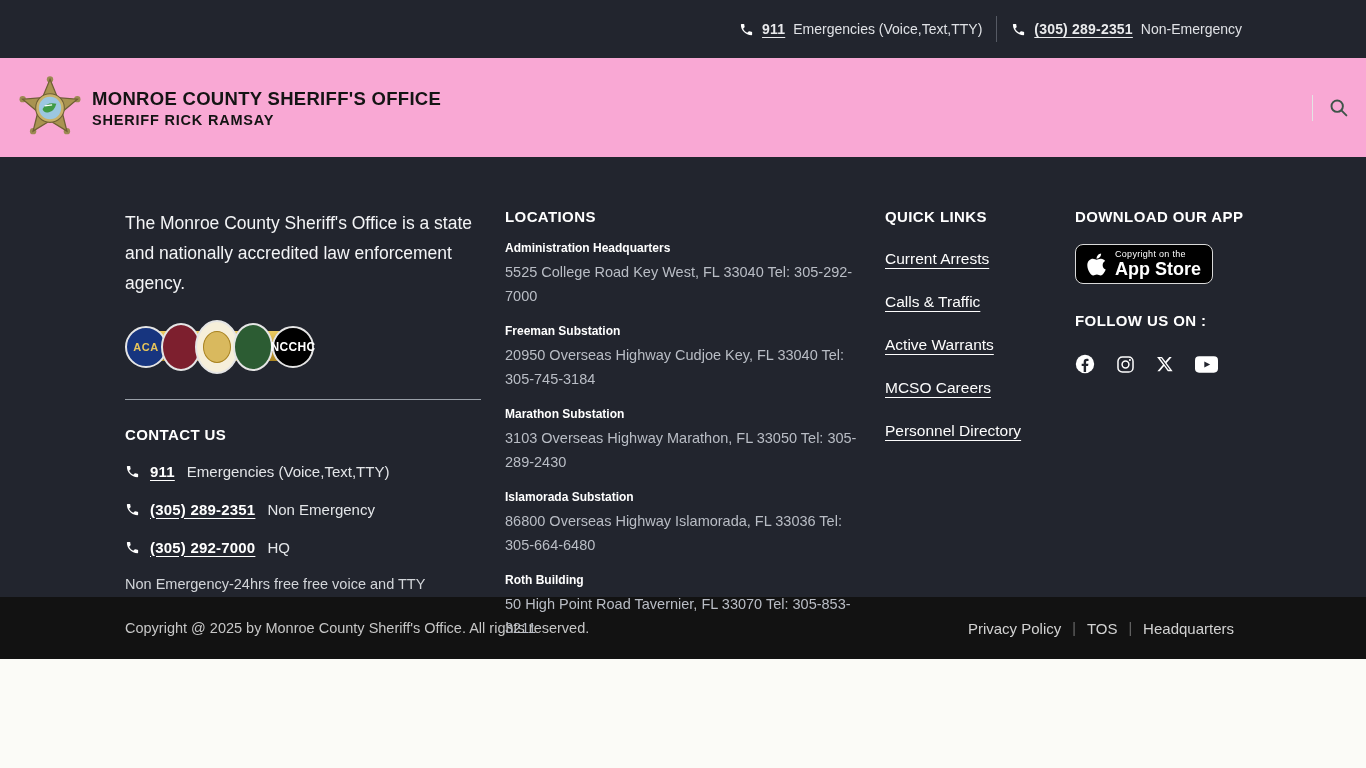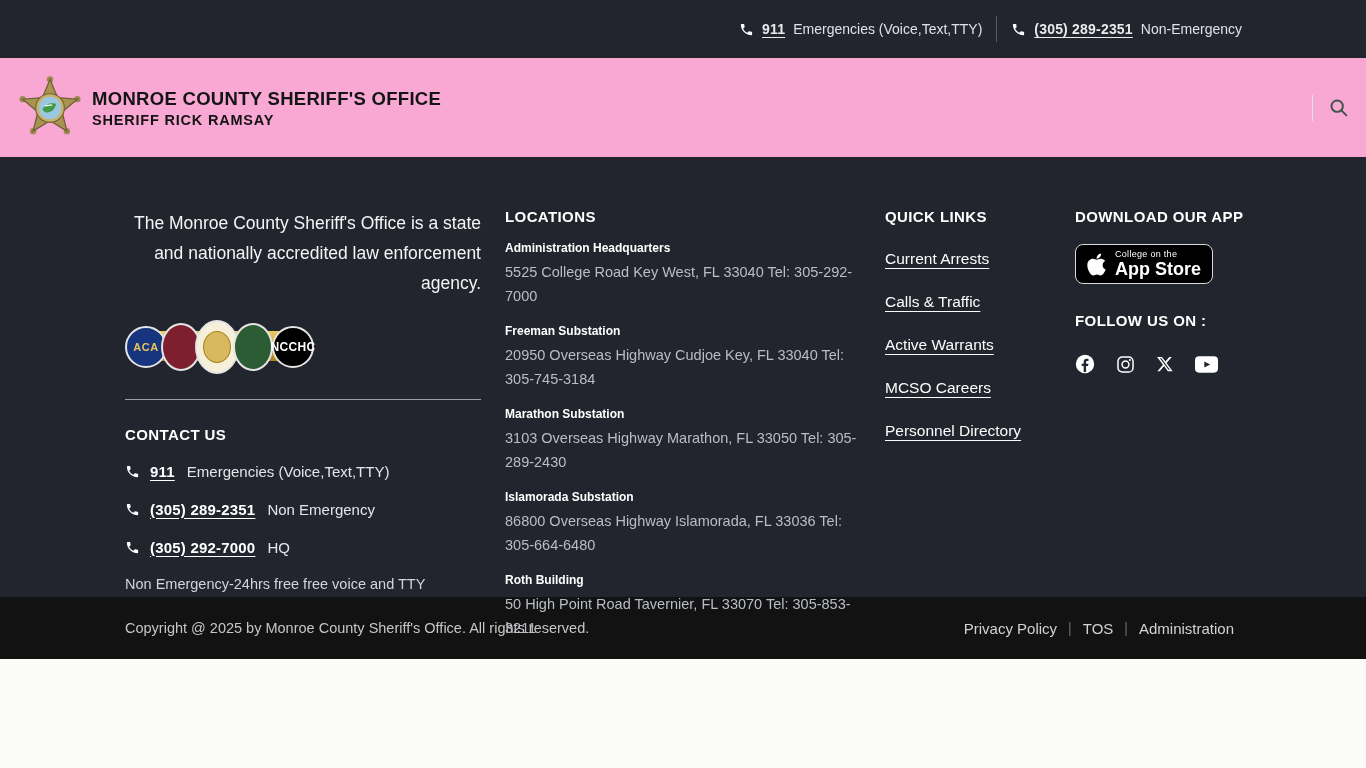--- a/index.html
+++ b/index.html
@@ -38,21 +38,21 @@
   
   .footer { position:relative; height:440px; background:#22252e; }
   .fcol { position:absolute; top:51px; }
   .col-about   { left:125px; width:356px; }
   .col-loc     { left:505px; width:368px; }
   .col-quick   { left:885px; width:190px; }
   .col-app     { left:1075px; width:175px; }
 
   .fheading { font-size:15px; font-weight:700; letter-spacing:.4px; color:#ffffff; }
 
-  .about-text { font-size:17.5px; line-height:30px; color:#f3f4f6; font-weight:400;text-align:right; }
+  .about-text { font-size:17.5px; line-height:30px; color:#f3f4f6; font-weight:400; }
 
   
   .badge-strip { position:relative; width:180px; height:54px; margin-top:21px; }
   .badge-band { position:absolute; left:4px; right:4px; top:12px; height:30px;
     background:linear-gradient(#eccb61,#a8821f); border-radius:15px; }
   .acc-badge { position:absolute; border:2px solid #e5e5e5; display:flex; align-items:center; justify-content:center;
     font-weight:700; text-align:center; }
   .b-aca   { left:0;    top:7px;  width:42px; height:42px; border-radius:50%; background:#17357f; color:#e8c55a; font-size:11px; letter-spacing:.5px; }
   .b-fl    { left:36px; top:4px;  width:40px; height:48px; border-radius:50%; background:#7d1f2e; }
   .b-seal  { left:70px; top:1px;  width:44px; height:54px; border-radius:50%; background:#f6efda; }
@@ -228,21 +228,21 @@
   </div>
 
   <div class="fcol col-app">
     <div class="fheading">DOWNLOAD OUR APP</div>
 
     <a class="store-badge first">
       <svg width="21" height="25" viewBox="0 0 384 512" fill="#ffffff">
         <path d="M318.7 268.7c-.2-36.7 16.4-64.4 50-84.8-18.8-26.9-47.2-41.7-84.7-44.6-35.5-2.8-74.3 20.7-88.5 20.7-15 0-49.4-19.7-76.4-19.7C63.3 141.2 4 184.8 4 273.5q0 39.3 14.4 81.2c12.8 36.7 59 126.7 107.2 125.2 25.2-.6 43-17.9 75.8-17.9 31.8 0 48.3 17.9 76.4 17.9 48.6-.7 90.4-82.5 102.6-119.3-65.2-30.7-61.7-90-61.7-91.9zm-56.6-164.2c27.3-32.4 24.8-61.9 24-72.5-24.1 1.4-52 16.4-67.9 34.9-17.5 19.8-27.8 44.3-25.6 71.9 26.1 2 49.9-11.4 69.5-34.3z"></path>
       </svg>
       <span class="store-text">
-        <span class="store-line1">College on the</span>
+        <span class="store-line1">Copyright on the</span>
         <span class="store-line2">App Store</span>
       </span>
     </a>
 
 
     <div class="fheading follow-heading">FOLLOW US ON :</div>
 
     <div class="social-row">
       <a class="social-btn">
         <svg width="20" height="20" viewBox="0 0 24 24">
@@ -272,15 +272,15 @@
   </div>
 </div>
 
 <div class="bottombar">
   <div class="copyright">Copyright @ 2025 by Monroe County Sheriff's Office. All rights reserved.</div>
   <div class="legal">
     <a>Privacy Policy</a>
     <span class="sep">|</span>
     <a>TOS</a>
     <span class="sep">|</span>
-    <a>Administration</a>
+    <a>Headquarters</a>
   </div>
 </div>
 
 </body></html>

